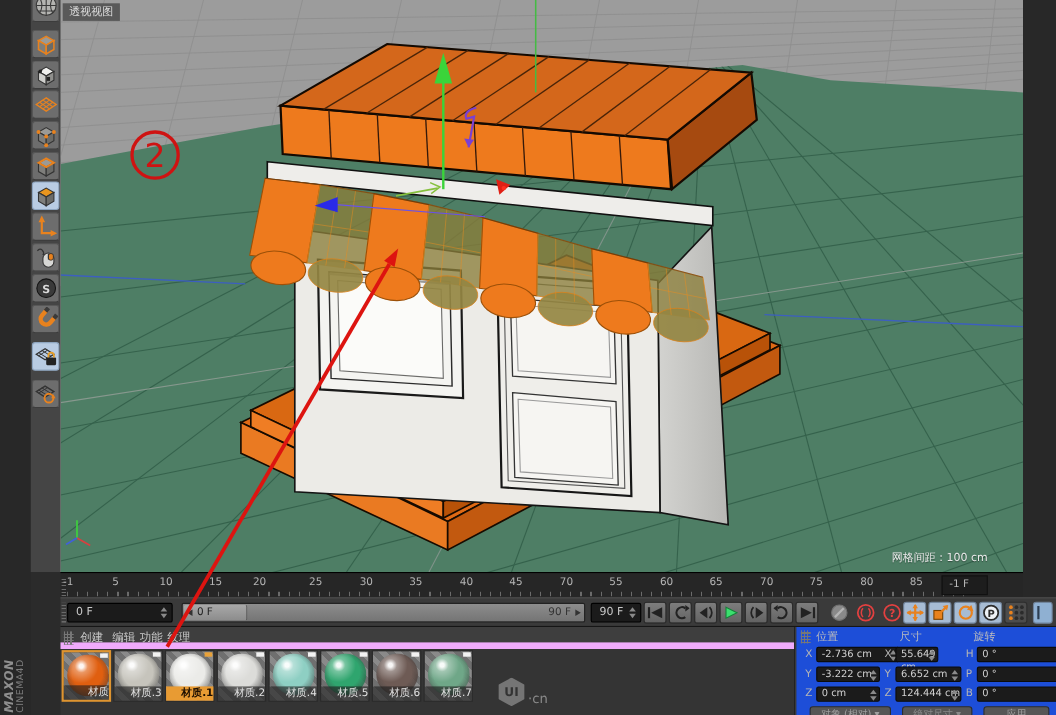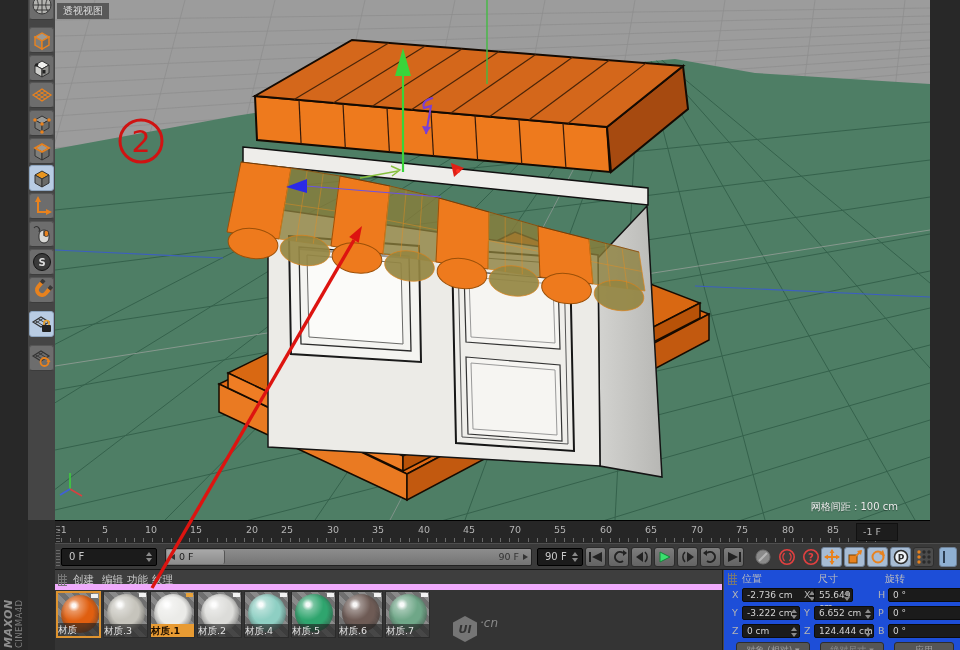--- a/index.html
+++ b/index.html
@@ -55,23 +55,23 @@
   .mmenu{position:absolute;left:0;top:0;width:667px;height:20px;background:#3e3e3e;border-bottom:6px solid #f0abfc;}
   .mmenu .mi{position:absolute;top:3px;color:#c9c9c9;font-size:10.5px;}
   .mgrip{position:absolute;left:3px;top:4px;width:9px;height:12px;background:repeating-linear-gradient(0deg,#777 0 1px,transparent 1px 3px),repeating-linear-gradient(90deg,#777 0 1px,transparent 1px 3px);}
   .mats{position:absolute;left:1px;top:21px;height:48px;display:flex;}
   .mat{position:relative;width:45px;height:47px;margin-right:2px;background:repeating-linear-gradient(45deg,#6f6f6f 0 5px,#8a8a8a 5px 10px);border:1px solid #2b2b2b;}
   .mat.sel{border:2px solid #de9430;}
   .sphere{position:absolute;left:3px;top:2px;width:38px;height:38px;border-radius:50%;
     background:radial-gradient(circle at 34% 28%,rgba(255,255,255,.95) 0 5%,rgba(255,255,255,.35) 16%,rgba(255,255,255,0) 42%),
                radial-gradient(circle at 48% 45%,var(--c) 48%,rgba(0,0,0,.55) 100%);}
   .notch{position:absolute;top:1px;right:1px;width:7px;height:4px;background:#f2f2f2;}
-  .mlabel{position:absolute;left:0;right:0;bottom:0;height:13px;background:rgba(30,30,30,.62);color:#e2e2e2;font-size:9.5px;line-height:13px;text-align:left;white-space:nowrap;overflow:hidden;}
+  .mlabel{position:absolute;left:0;right:0;bottom:0;height:13px;background:rgba(30,30,30,.62);color:#e2e2e2;font-size:9.5px;line-height:13px;text-align:right;white-space:nowrap;overflow:hidden;}
   .mlabel.on{background:#e89b33;color:#1c0e00;font-weight:bold;}
-  .uilogo{position:absolute;left:398px;top:46px;display:flex;align-items:flex-start;color:#8a8a8a;font-style:italic;}
+  .uilogo{position:absolute;left:398px;top:46px;display:flex;align-items:flex-end;color:#8a8a8a;}
   .hex{width:24px;height:26px;background:#757575;clip-path:polygon(50% 0,100% 25%,100% 75%,50% 100%,0 75%,0 25%);display:flex;align-items:center;justify-content:center;color:#333;font-weight:bold;font-size:11px;}
   .uilogo .suf{font-size:12px;margin-left:3px;color:#8a8a8a;}
 
   .vdiv{position:absolute;left:667px;top:0;width:2px;height:80px;background:#1e1e1e;border-right:1px solid #484848;}
   .coords{position:absolute;left:669px;top:0;width:236px;height:80px;background:#1d4ed8;}
   .cgrip{position:absolute;left:4px;top:3px;width:9px;height:12px;background:repeating-linear-gradient(0deg,#777 0 1px,transparent 1px 3px),repeating-linear-gradient(90deg,#777 0 1px,transparent 1px 3px);}
   .chead{position:absolute;top:2px;color:#bdbdbd;font-size:10px;}
   .crow{position:absolute;left:4px;height:14px;}
   .clbl{position:absolute;top:1px;color:#b5b5b5;font-size:9.5px;}
   .cfld{position:absolute;top:0;height:14px;background:#1b1b1b;border:1px solid #0c0c0c;border-radius:2px;color:#d2d2d2;font-size:9px;line-height:12px;padding-left:4px;}
@@ -384,21 +384,21 @@
     <div class="gridinfo">网格间距 : 100 cm</div>
   </div>
   <div class="vpdark"></div>
 
   <div class="ruler">
     <div class="grip" style="top:3px"></div>
     <span class="tk" style="left:0;width:14px">-1</span>
     <span class="tk" style="left:40px">5</span>
     <span class="tk" style="left:86px">10</span>
     <span class="tk" style="left:131px">15</span>
-    <span class="tk" style="left:187px">20</span>
+    <span class="tk" style="left:171px">20</span>
     <span class="tk" style="left:222px">25</span>
     <span class="tk" style="left:268px">30</span>
     <span class="tk" style="left:313px">35</span>
     <span class="tk" style="left:359px">40</span>
     <span class="tk" style="left:404px">45</span>
     <span class="tk" style="left:450px">70</span>
     <span class="tk" style="left:495px">55</span>
     <span class="tk" style="left:541px">60</span>
     <span class="tk" style="left:586px">65</span>
     <span class="tk" style="left:632px">70</span>

